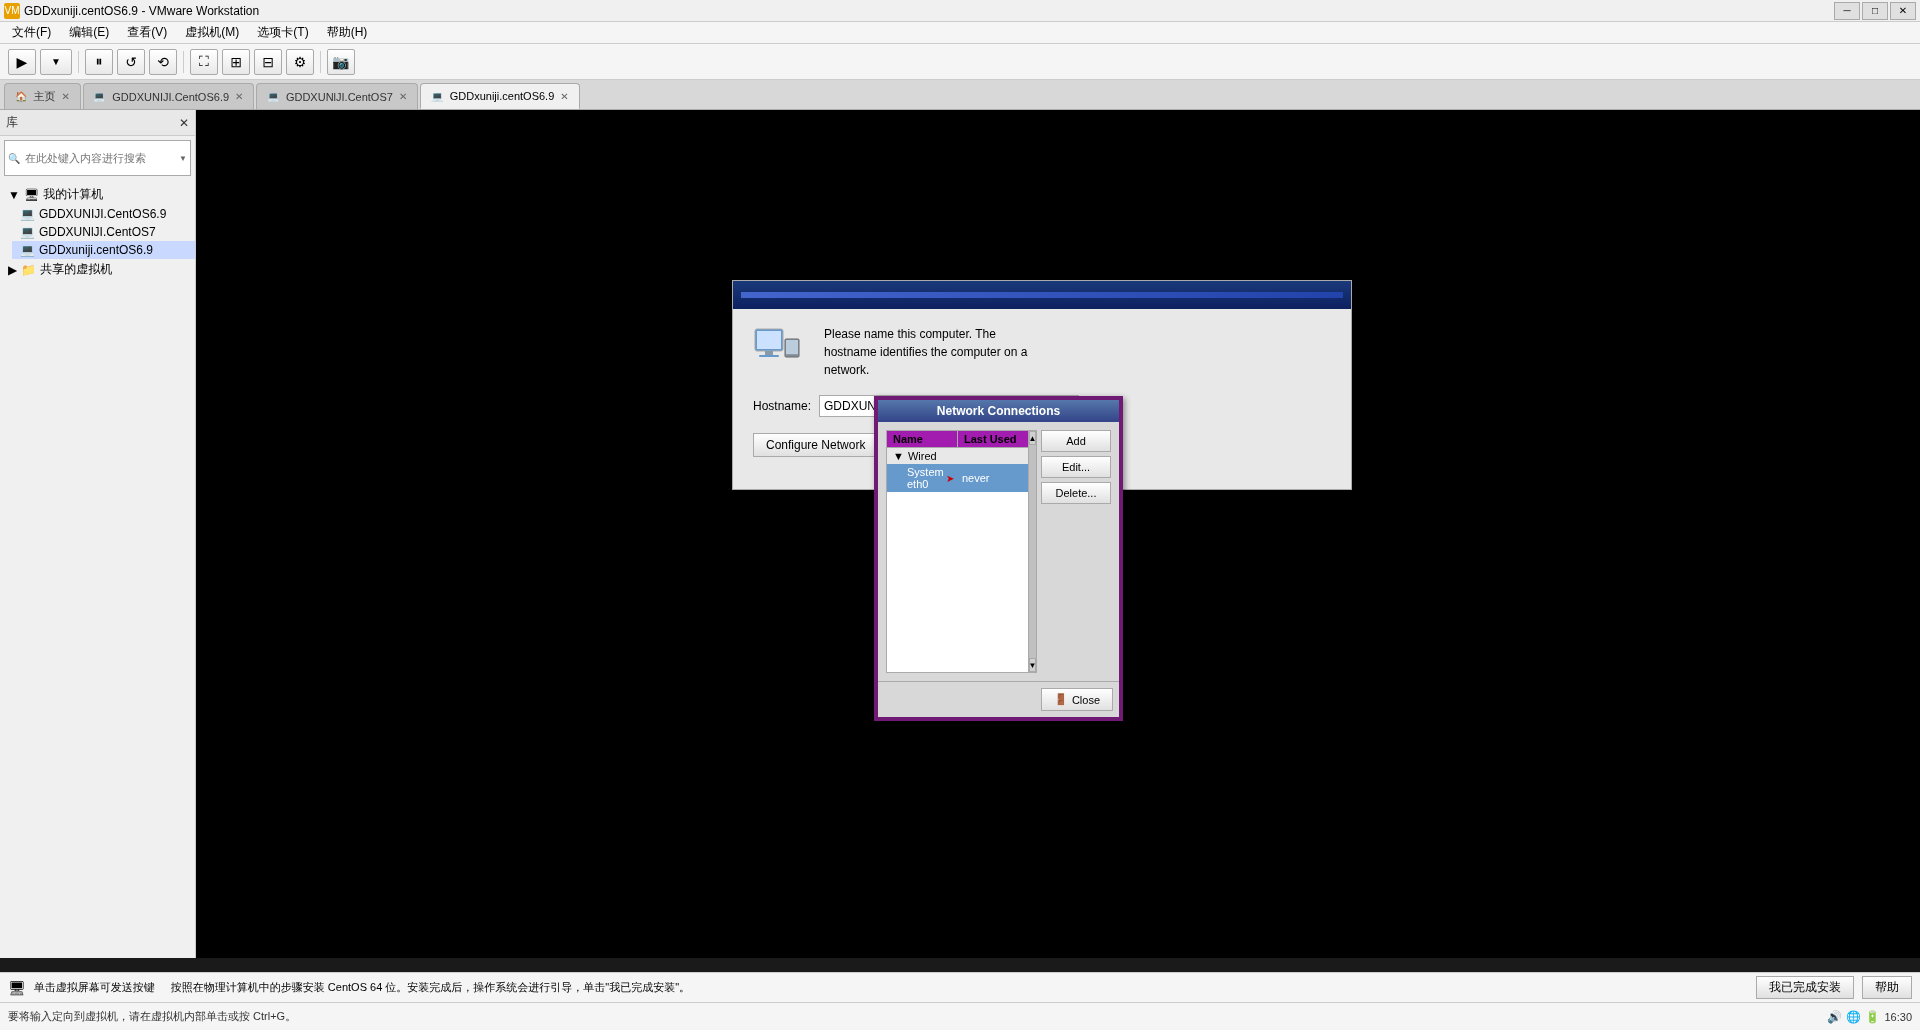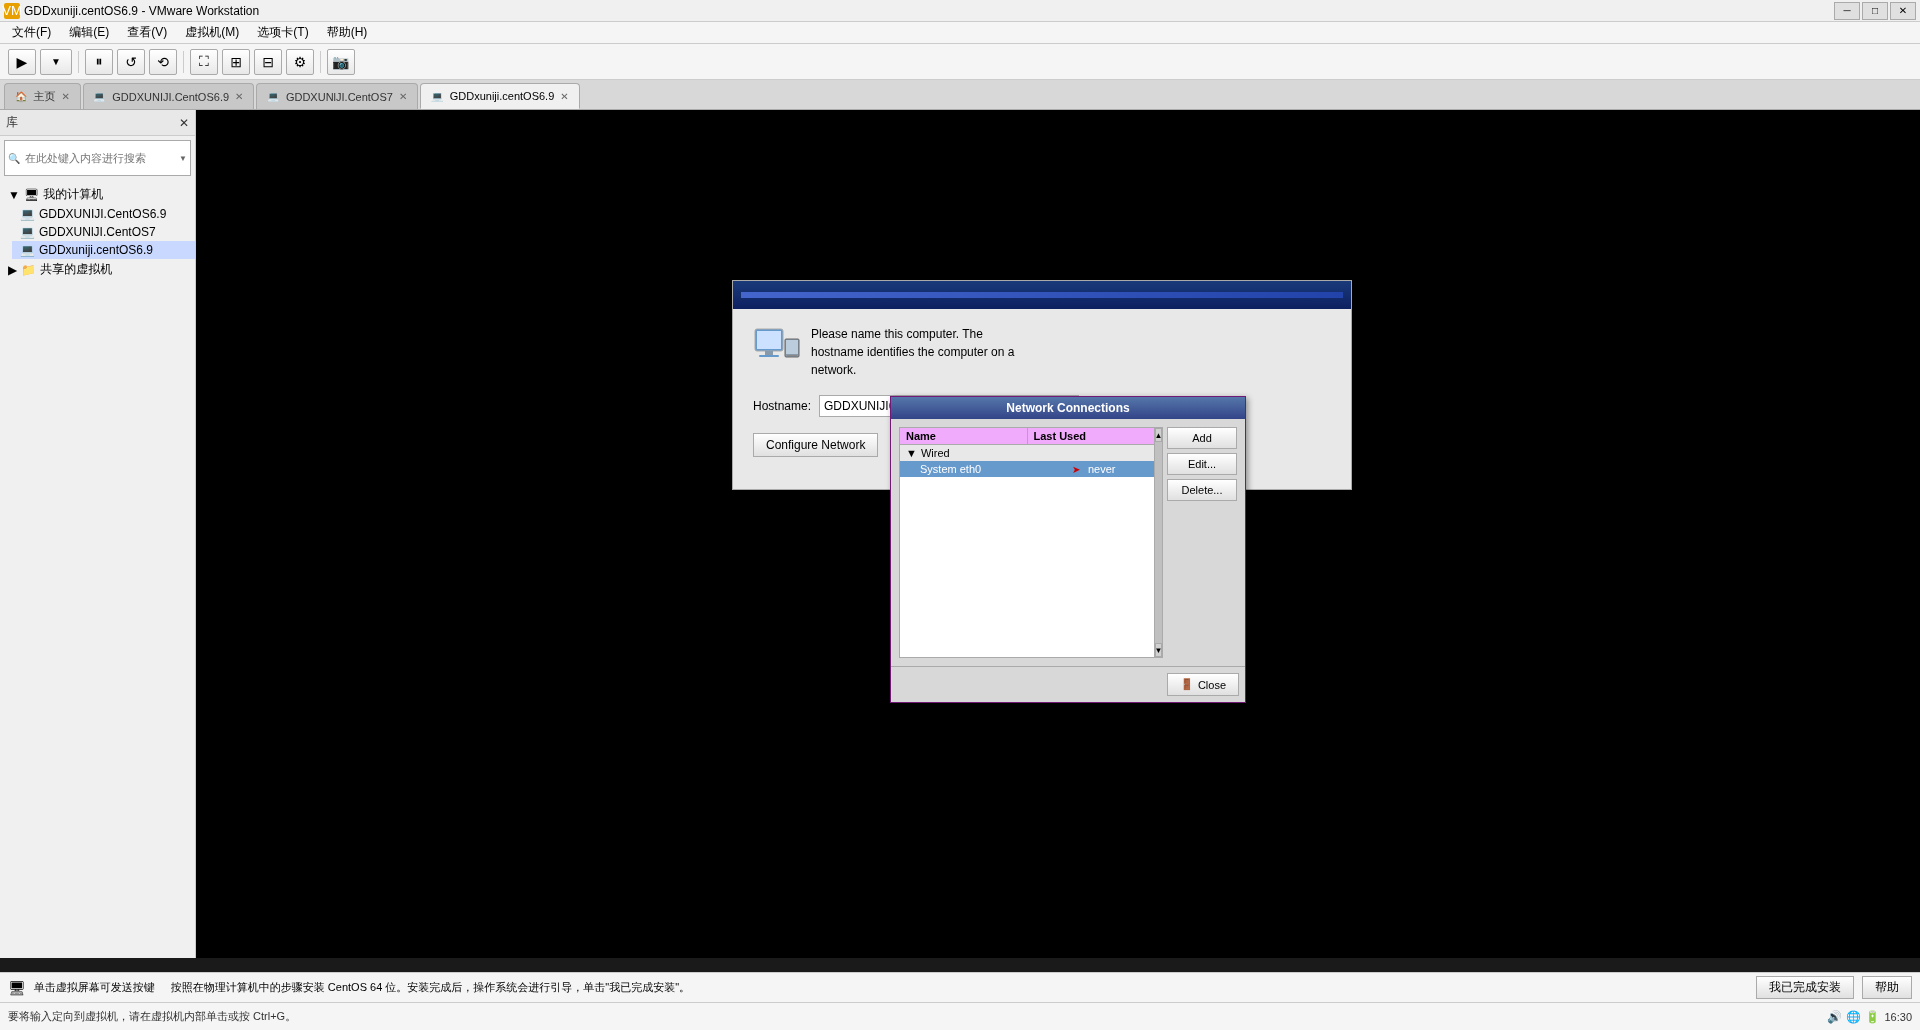--- a/index.html
+++ b/index.html
@@ -1,21 +1,21 @@
 <!DOCTYPE html>
 <html><head>
   <meta charset="utf-8">
   <style>
     * { margin: 0; padding: 0; box-sizing: border-box; }
     body { width: 1920px; height: 1030px; background: #1a1a1a; font-family: 'SimSun', 'Microsoft YaHei', sans-serif; font-size: 12px; overflow: hidden; position: relative; }
 
     
     #titlebar { width: 100%; height: 22px; background: #f0f0f0; display: flex; align-items: center; justify-content: space-between; border-bottom: 1px solid #ccc; padding: 0 4px; }
     #titlebar-left { display: flex; align-items: center; gap: 4px; }
-    #titlebar-icon { width: 16px; height: 16px; background: #e8a000; border-radius: 2px; display: flex; align-items: center; justify-content: center; font-size: 13px; color: white; }
+    #titlebar-icon { width: 16px; height: 16px; background: #e8a000; border-radius: 2px; display: flex; align-items: center; justify-content: center; font-size: 10px; color: white; }
     #titlebar-title { font-size: 12px; color: #000; }
     #titlebar-controls { display: flex; gap: 2px; }
     .title-btn { width: 26px; height: 18px; background: #e0e0e0; border: 1px solid #aaa; cursor: pointer; display: flex; align-items: center; justify-content: center; font-size: 10px; }
 
     
     #menubar { width: 100%; height: 22px; background: #f5f5f5; border-bottom: 1px solid #ccc; display: flex; align-items: center; padding: 0 4px; gap: 2px; }
     .menu-item { padding: 2px 8px; font-size: 12px; cursor: pointer; color: #000; }
 
     
     #toolbar { width: 100%; height: 36px; background: #f5f5f5; border-bottom: 1px solid #ccc; display: flex; align-items: center; padding: 0 8px; gap: 4px; }
@@ -45,35 +45,35 @@
     .tree-group { margin-left: 12px; }
 
     
     #content-area { flex: 1; background: #000; position: relative; overflow: hidden; }
 
     
     #vm-installer { position: absolute; left: 536px; top: 170px; width: 620px; background: #e8e8e8; border: 1px solid #aaa; }
     #installer-header { background: linear-gradient(#1a3a7a, #0d2060); height: 28px; display: flex; align-items: center; padding: 0 8px; }
     #installer-header-bar { width: 100%; height: 6px; background: linear-gradient(to right, #4466cc, #2244aa); }
     #installer-body { padding: 16px 20px; background: #e8e8e8; }
-    #hostname-section { display: flex; gap: 8px; align-items: flex-start; margin-bottom: 16px; }
+    #hostname-section { display: flex; gap: 21px; align-items: flex-start; margin-bottom: 16px; }
     #hostname-icon { width: 50px; height: 50px; }
     #hostname-text { font-size: 12px; color: #000; line-height: 1.5; }
     #hostname-row { display: flex; align-items: center; gap: 8px; margin-top: 8px; }
     #hostname-input { width: 260px; height: 22px; border: 1px solid #aaa; padding: 0 4px; font-size: 12px; background: white; }
     #configure-btn { margin: 8px 0 16px 0; }
     #configure-btn button { padding: 4px 12px; font-size: 12px; background: linear-gradient(#fff, #e0e0e0); border: 1px solid #aaa; cursor: pointer; }
     #installer-footer { display: flex; justify-content: flex-end; gap: 8px; padding: 8px 12px; border-top: 1px solid #ccc; background: #e8e8e8; }
     .nav-btn { padding: 4px 16px; font-size: 12px; background: linear-gradient(#fff, #e0e0e0); border: 1px solid #aaa; cursor: pointer; display: flex; align-items: center; gap: 6px; }
 
     
-    #network-dialog { position: absolute; left: 694px; top: 286px; width: 356px; background: #d8d8d8; border: 1px solid #701a75; box-shadow: 2px 2px 6px rgba(0,0,0,0.4); }
+    #network-dialog { position: absolute; left: 678px; top: 286px; width: 249px; background: #d8d8d8; border: 4px solid #701a75; box-shadow: 2px 2px 6px rgba(0,0,0,0.4); }
     #network-dialog-title { background: linear-gradient(#5577aa, #334488); color: white; padding: 4px 8px; font-size: 12px; font-weight: bold; text-align: center; }
     #network-dialog-body { display: flex; gap: 4px; padding: 8px; }
-    #network-list-header { display: flex; background: #f0abfc; border-bottom: 1px solid #aaa; }
+    #network-list-header { display: flex; background: #a21caf; border-bottom: 1px solid #aaa; }
     .net-col-header { padding: 2px 6px; font-size: 11px; font-weight: bold; border-right: 1px solid #aaa; flex: 1; }
     .net-col-header:last-child { border-right: none; }
     .net-group-row { padding: 2px 6px; font-size: 11px; background: #e8e8e8; display: flex; align-items: center; gap: 4px; }
     .net-item-row { padding: 2px 6px 2px 20px; font-size: 11px; display: flex; align-items: center; cursor: pointer; }
     .net-item-row.selected { background: #6699cc; color: white; }
     .net-item-name { flex: 1; }
     .net-item-last { min-width: 60px; }
     .net-item-icon { width: 16px; height: 10px; color: #cc0000; font-size: 10px; }
     #network-buttons { display: flex; flex-direction: column; gap: 4px; }
     .net-action-btn { padding: 4px 8px; font-size: 11px; background: linear-gradient(#fff, #e0e0e0); border: 1px solid #aaa; cursor: pointer; width: 70px; text-align: center; }

